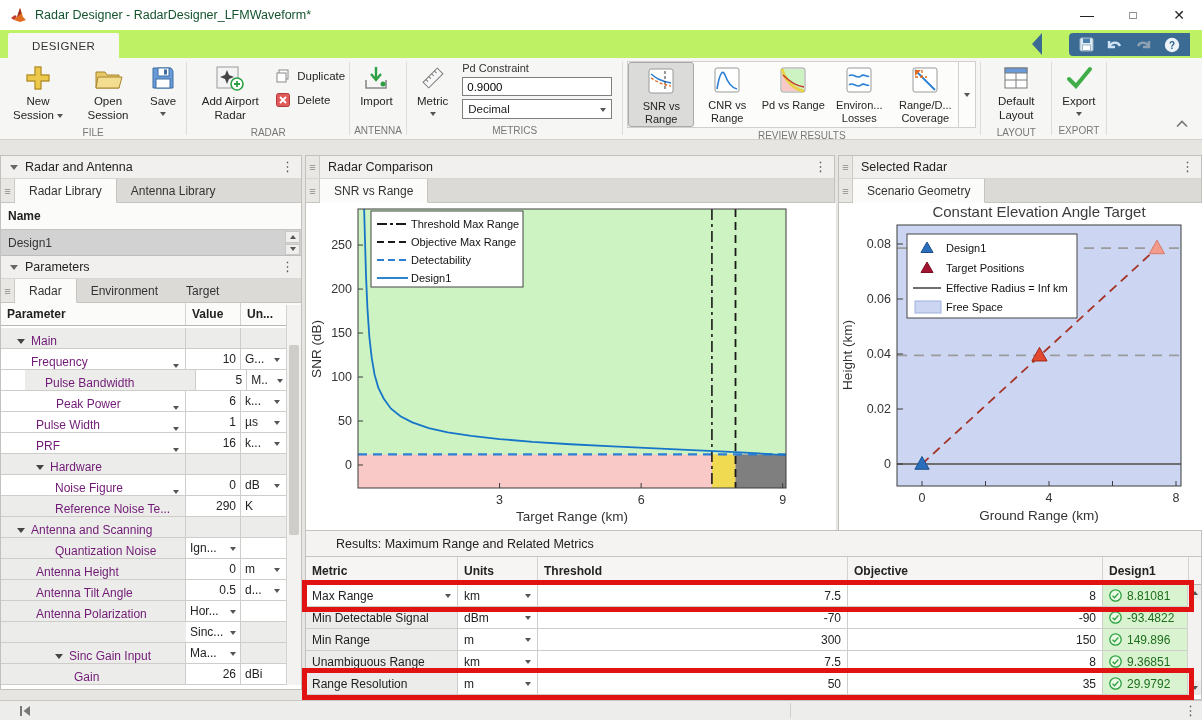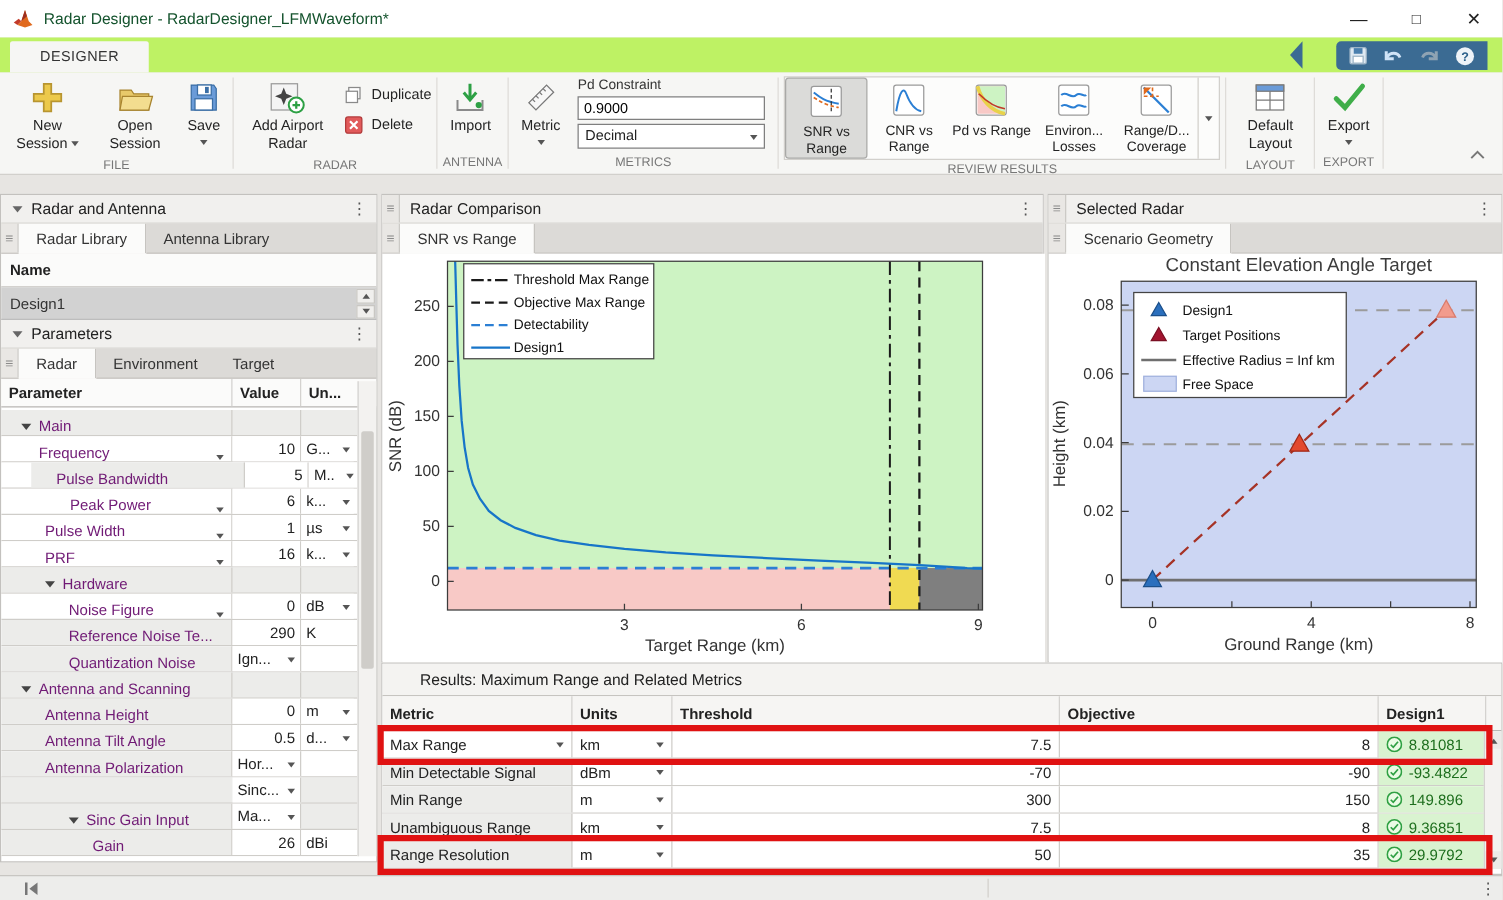--- a/index.html
+++ b/index.html
@@ -499,36 +499,36 @@
         <div class="pname shaded" style="padding-left: 54px;">
           <span>Reference Noise Te...</span>
         </div>
         <div class="pval">
           <span>290</span>
         </div>
         <div class="punit">
           <span>K</span>
         </div>
       </div>
-      <div class="prow">
-        <div class="pname shaded" style="padding-left: 54px;">
-          <span>Quantization Noise</span>
-        </div>
-        <div class="pval ddv">
-          <span>Ign...</span>
-          <span class="dd" style="position: absolute; right: 4px;"></span>
-        </div>
-        <div class="punit empty"></div>
-      </div>
       <div class="prow group">
         <div class="pname shaded" style="padding-left: 16px;">
           <span class="gcaret"></span>
           <span>Antenna and Scanning</span>
         </div>
         <div class="pval empty"></div>
+        <div class="punit empty"></div>
+      </div>
+      <div class="prow">
+        <div class="pname shaded" style="padding-left: 54px;">
+          <span>Quantization Noise</span>
+        </div>
+        <div class="pval ddv">
+          <span>Ign...</span>
+          <span class="dd" style="position: absolute; right: 4px;"></span>
+        </div>
         <div class="punit empty"></div>
       </div>
       <div class="prow">
         <div class="pname shaded" style="padding-left: 35px;">
           <span>Antenna Height</span>
         </div>
         <div class="pval">
           <span>0</span>
         </div>
         <div class="punit">

